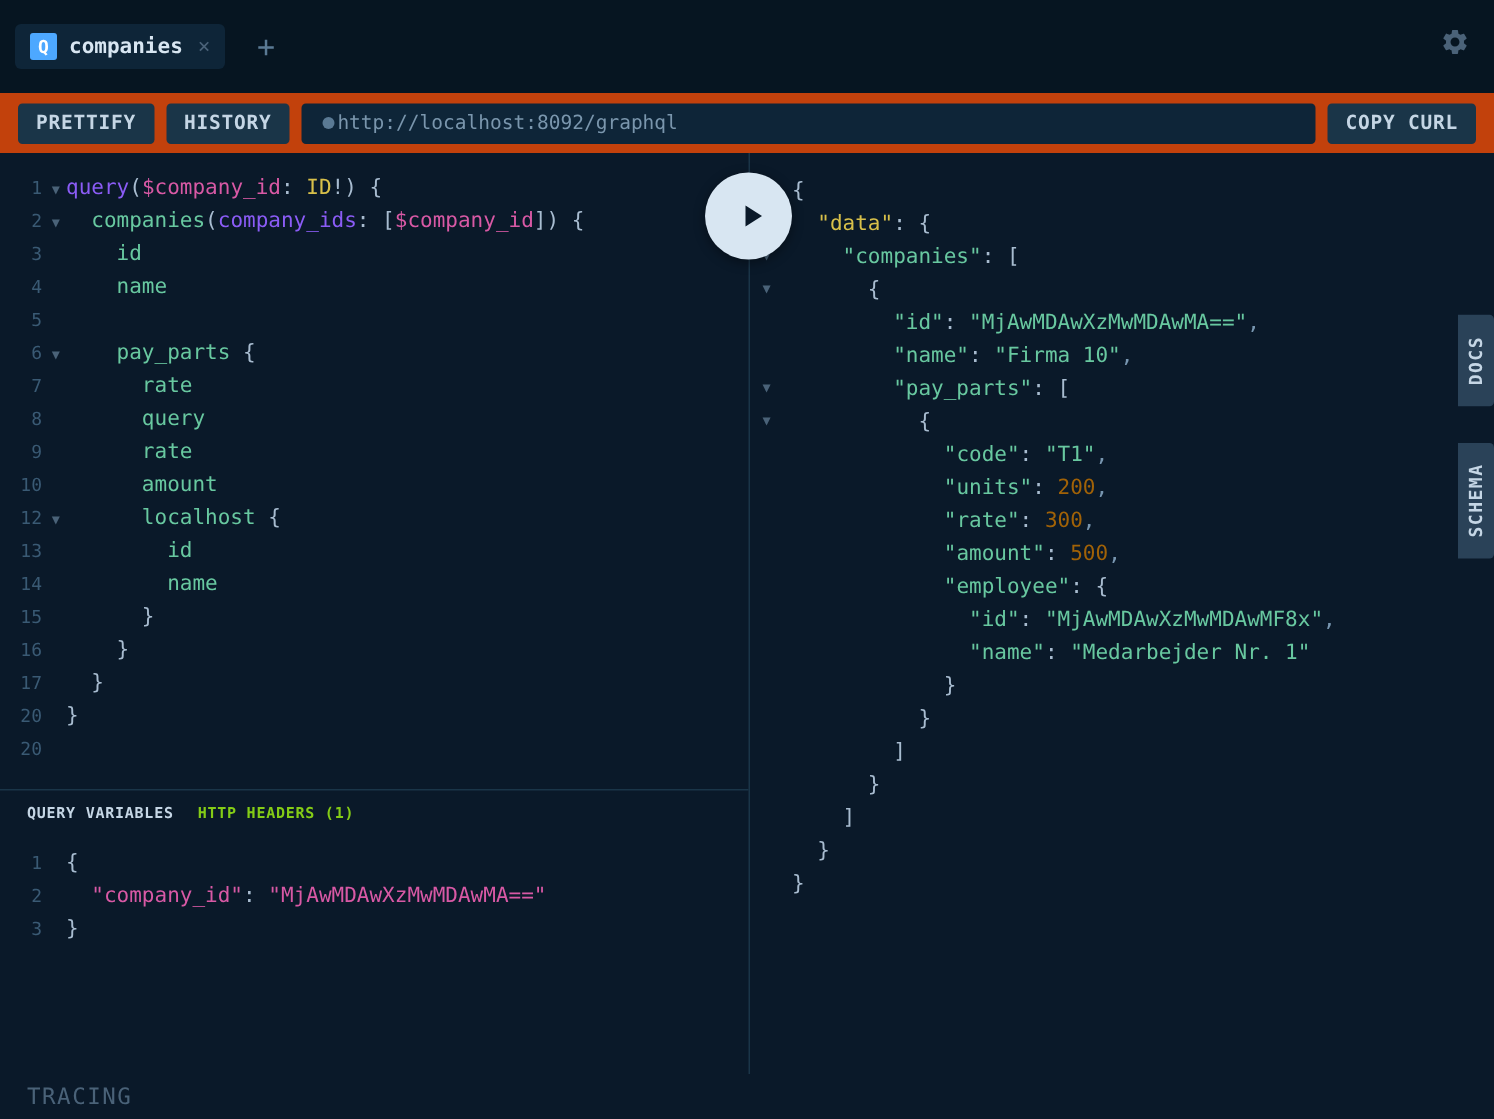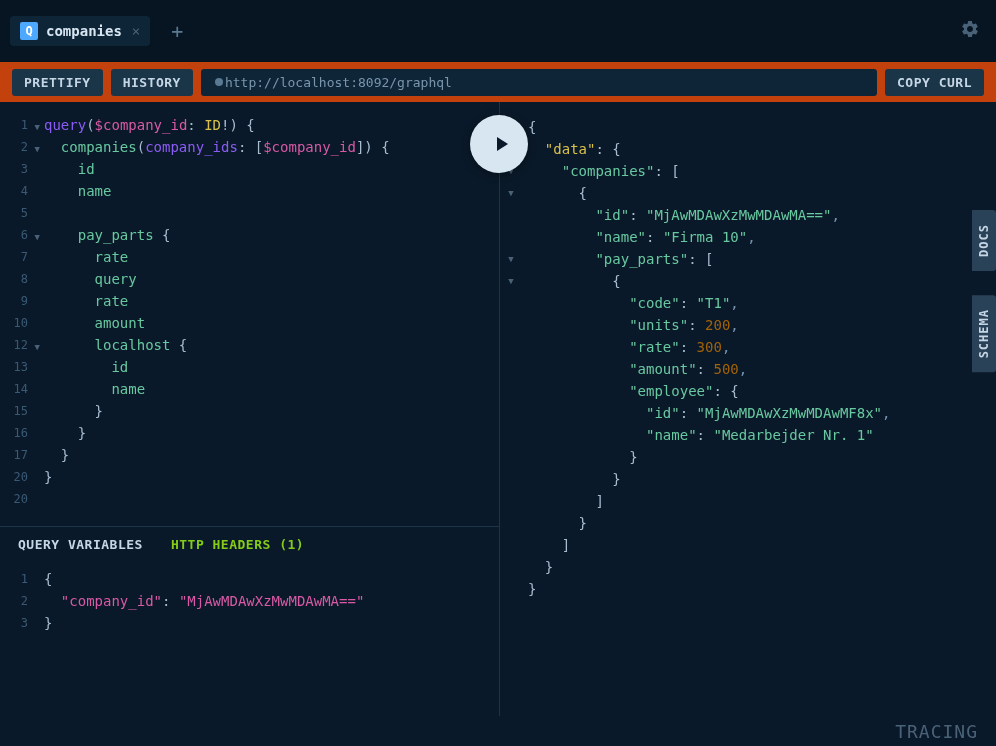--- a/index.html
+++ b/index.html
@@ -133,23 +133,23 @@
 .str { color: #68c8a0; }
 .key { color: #68c8a0; }
 .num { color: #a16207; }
 .comma { color: #7896b0; }
 .variables-pane {
   border-top: 1px solid #1a3548;
   min-height: 190px;
 }
 .var-tabs {
   display: flex;
-  gap: 28px;
+  gap: 16px;
   padding: 10px 18px;
-  font-size: 13px;
+  font-size: 10px;
   font-weight: bold;
   letter-spacing: 0.5px;
 }
 .var-tab-active { color: #c5d6e5; }
 .var-tab-inactive { color: #84cc16; }
 .var-editor {
   padding: 6px 0;
   font-size: 14px;
   line-height: 22px;
 }
@@ -199,25 +199,24 @@
   padding: 14px 5px;
   font-size: 12px;
   font-weight: bold;
   letter-spacing: 1px;
   cursor: pointer;
   border-radius: 3px 0 0 3px;
 }
 .footer {
   height: 30px;
   display: flex;
-  justify-content: flex-end;
   align-items: center;
   padding: 0 18px;
   color: #4a6278;
-  font-size: 18px;
+  font-size: 15px;
   letter-spacing: 1px;
 }
 </style>
 </head>
 <body>
 
 <div class="tab-bar">
   <div class="tab">
     <span class="tab-icon">Q</span>
     <span class="tab-title">companies</span>

